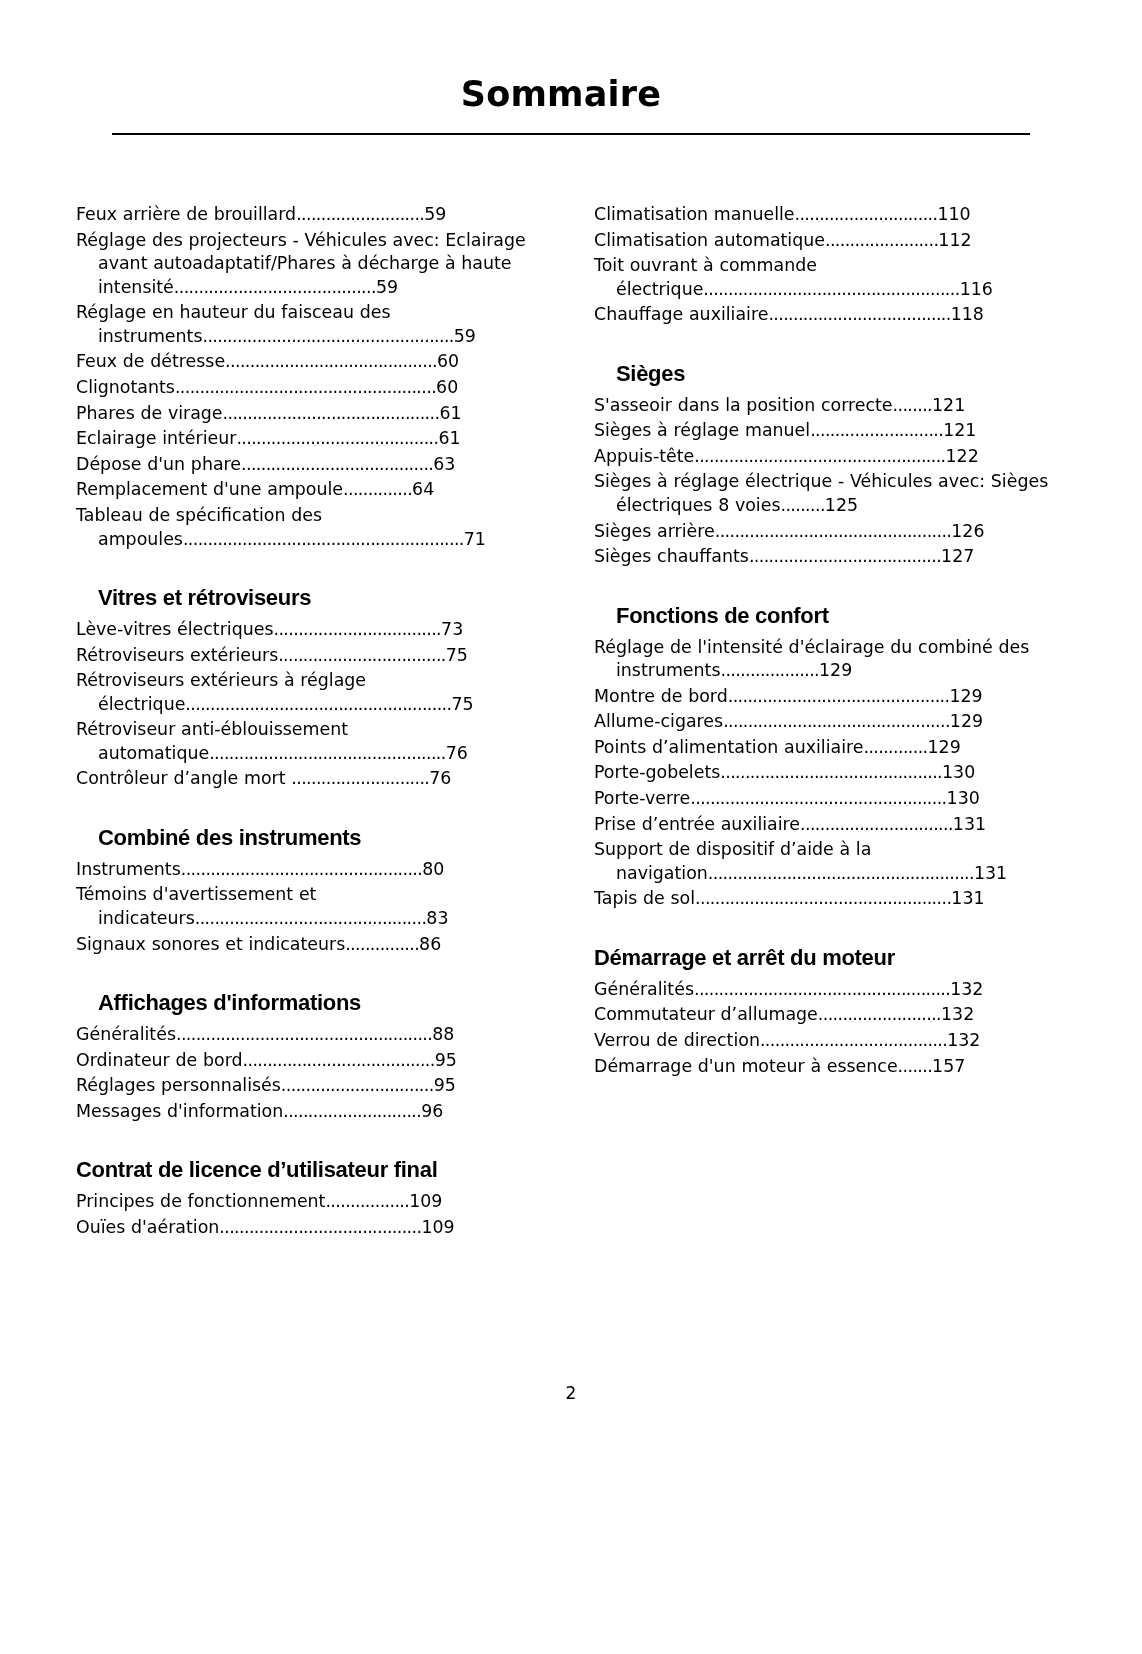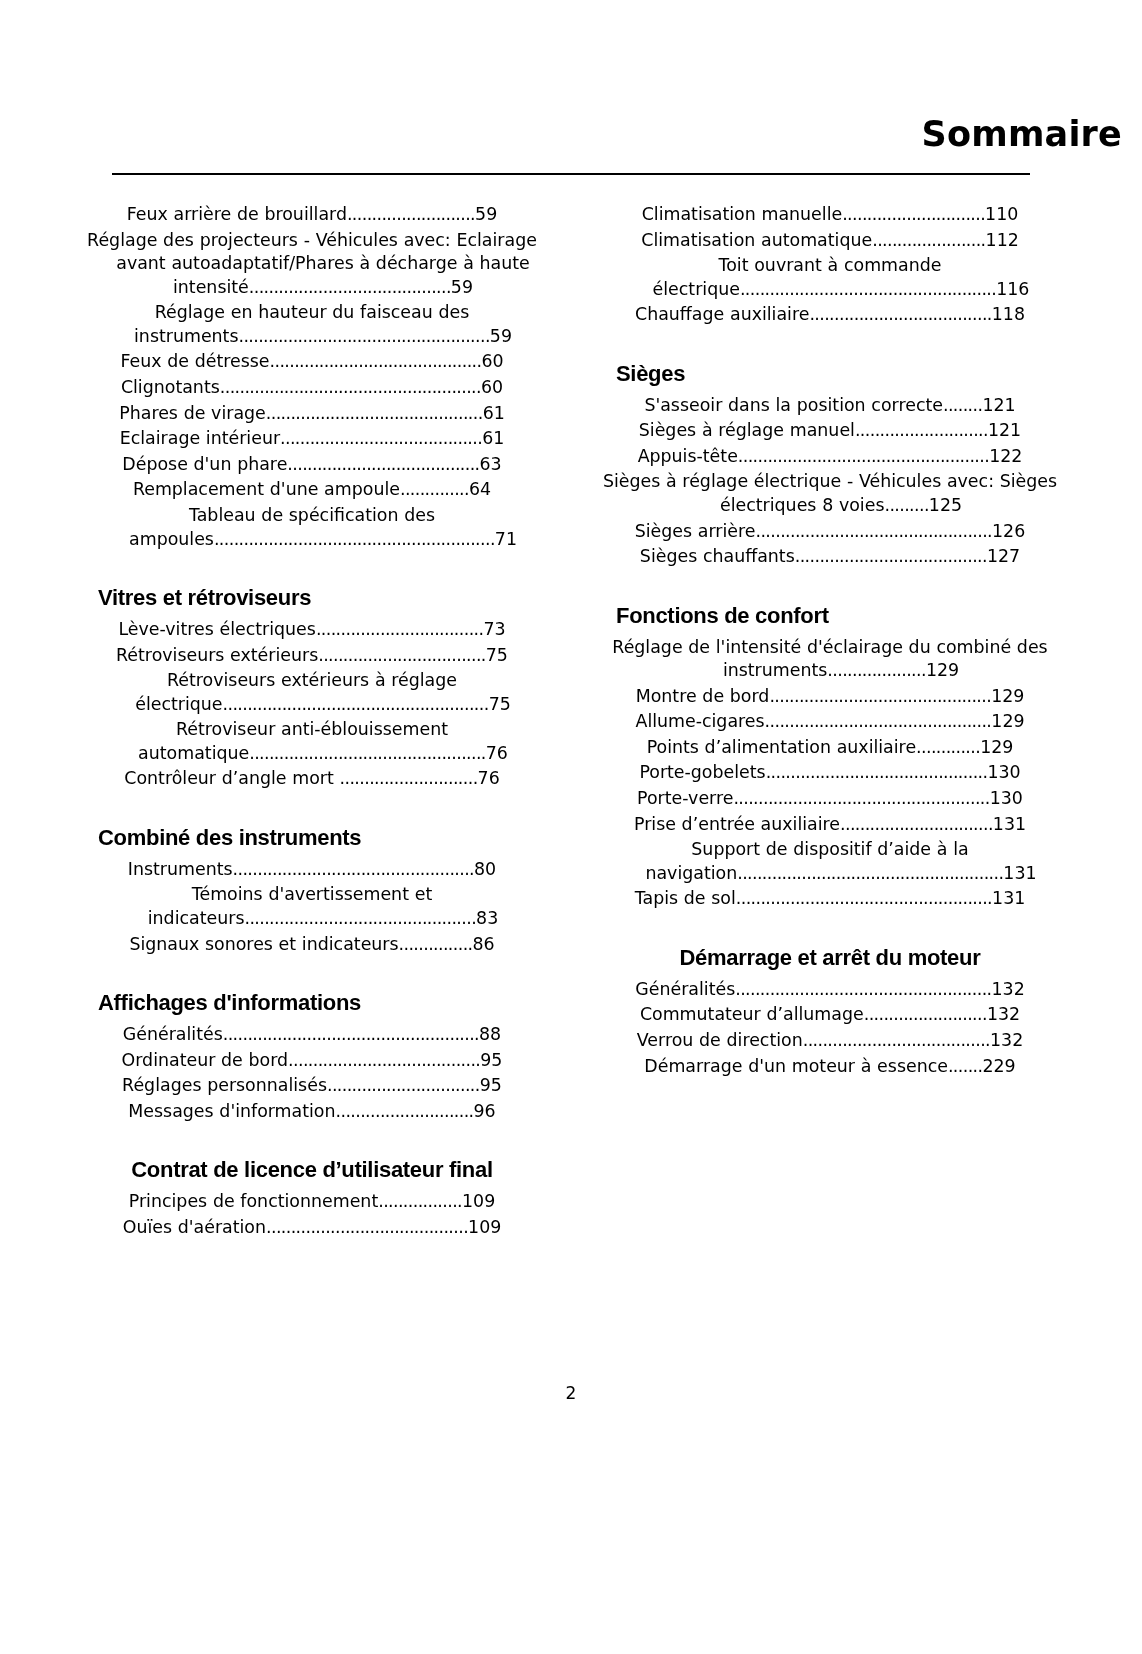--- a/index.html
+++ b/index.html
@@ -17,22 +17,22 @@
   }
   .page {
     width: 1142px;
     height: 1654px;
     position: relative;
     box-sizing: border-box;
   }
 
   
   .page-header {
-    padding-top: 116px;
-    text-align: right;
+    padding-top: 76px;
+    text-align: center;
   }
   .doc-title {
     font-family: "DejaVu Sans", sans-serif;
     font-weight: bold;
     font-size: 35px;
     letter-spacing: 0.2px;
     color: #000;
     line-height: 1.05;
     margin: 0;
     padding-right: 20px;
@@ -62,34 +62,32 @@
     font-weight: bold;
     font-size: 22px;
     line-height: 1.22;
     margin: 26px 0 6px 0;
     letter-spacing: -0.3px;
     text-indent: 0;
     padding-left: 22px;
   }
   .section-head.wrap2 {
     text-indent: -22px;
-    text-align: center;
   }
   .col > .section-head:first-child {
     margin-top: 0;
   }
 
   .entry {
     font-size: 17.4px;
     line-height: 1.355;
     padding-left: 22px;
     text-indent: -22px;
     margin: 0 0 2px 0;
     word-spacing: 0.2px;
-    text-align: center;
   }
   .entry .lead {
     letter-spacing: -0.6px;
   }
   .entry .pg {
     white-space: nowrap;
   }
 
   
   .gap-before { margin-top: 34px; }
@@ -165,19 +163,19 @@
         <div class="entry"><span>Points d’alimentation auxiliaire</span><span class="lead">.............</span><span class="pg">129</span></div>
         <div class="entry"><span>Porte-gobelets</span><span class="lead">.............................................</span><span class="pg">130</span></div>
         <div class="entry"><span>Porte-verre</span><span class="lead">....................................................</span><span class="pg">130</span></div>
         <div class="entry"><span>Prise d’entrée auxiliaire</span><span class="lead">...............................</span><span class="pg">131</span></div>
         <div class="entry"><span>Support de dispositif d’aide à la navigation</span><span class="lead">......................................................</span><span class="pg">131</span></div>
         <div class="entry"><span>Tapis de sol</span><span class="lead">....................................................</span><span class="pg">131</span></div>
         <div class="section-head wrap2 gap-before">Démarrage et arrêt du moteur</div>
         <div class="entry"><span>Généralités</span><span class="lead">....................................................</span><span class="pg">132</span></div>
         <div class="entry"><span>Commutateur d’allumage</span><span class="lead">.........................</span><span class="pg">132</span></div>
         <div class="entry"><span>Verrou de direction</span><span class="lead">......................................</span><span class="pg">132</span></div>
-        <div class="entry"><span>Démarrage d'un moteur à essence</span><span class="lead">.......</span><span class="pg">229</span></div>
+        <div class="entry"><span>Démarrage d'un moteur à essence</span><span class="lead">.......</span><span class="pg">157</span></div>
       </div>
   </div>
 
   <div class="folio">2</div>
 
 </div>
 
 </body></html>

